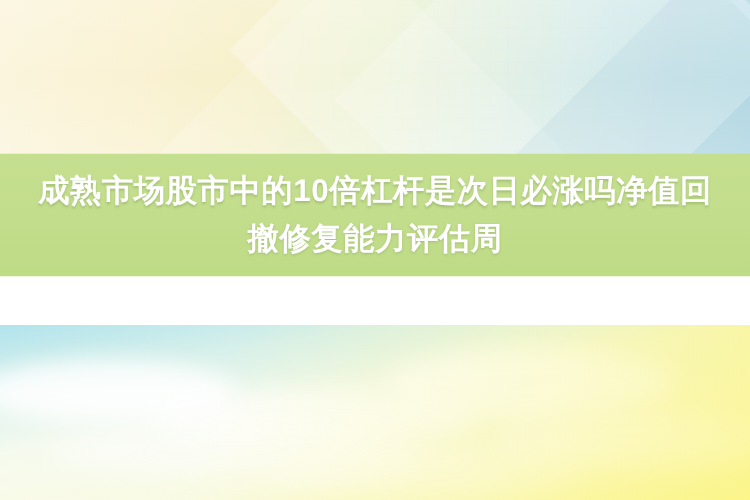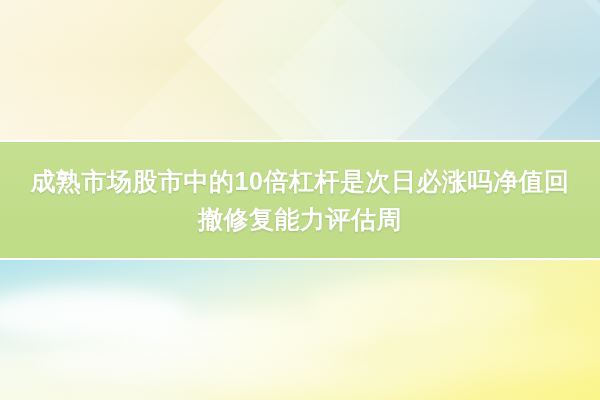--- a/index.html
+++ b/index.html
@@ -107,23 +107,23 @@
     background: linear-gradient(180deg,
         rgba(255,255,255,0.18) 0%,
         rgba(255,255,255,0.02) 45%,
         rgba(255,255,255,0.26) 100%);
   }
 
   
   .title-band {
     position: absolute;
     left: 0;
-    top: 142px;
-    width: 600px;
-    height: 116px;
+    top: 123px;
+    width: 600px;
+    height: 98px;
     background: linear-gradient(180deg, #c5df90 0%, #c2dd8b 55%, #bedb86 100%);
     display: flex;
     align-items: center;
     justify-content: center;
     box-sizing: border-box;
     padding: 0 22px;
   }
   .title-text {
     width: 100%;
     margin: 0;

